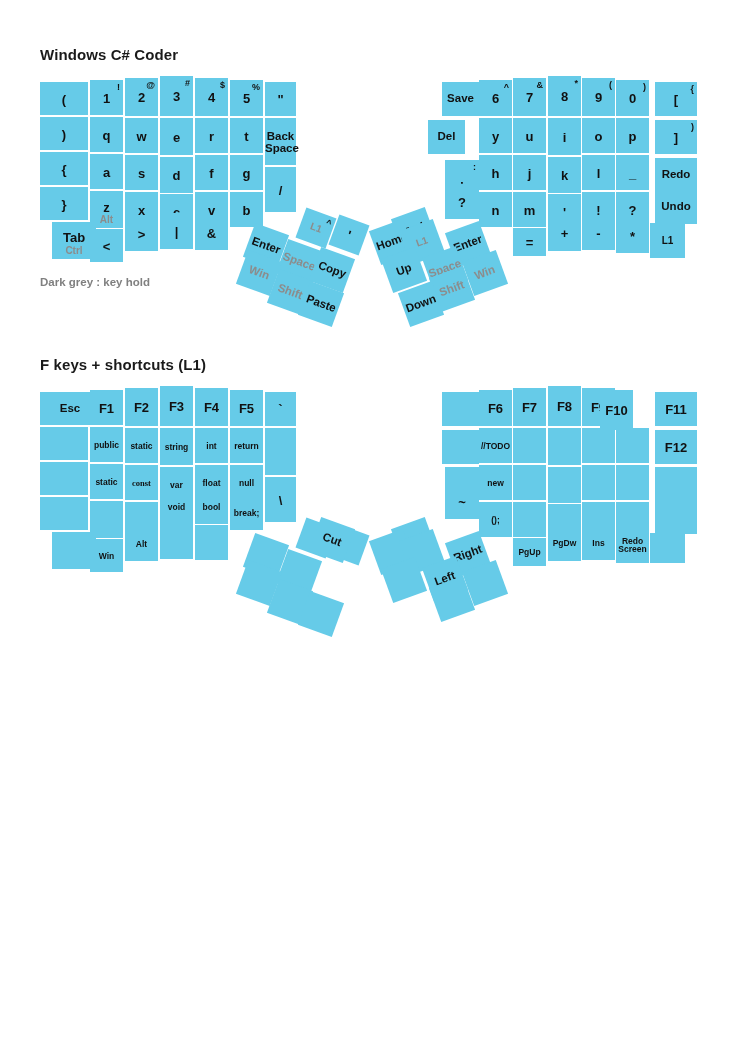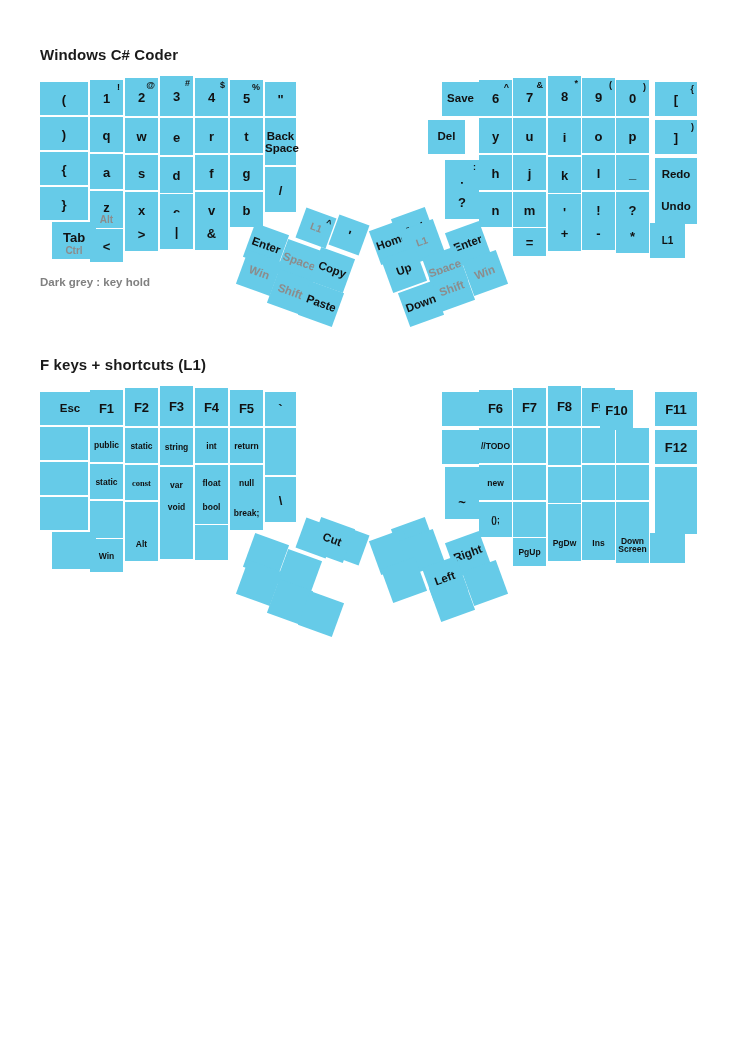--- a/index.html
+++ b/index.html
@@ -573,17 +573,17 @@
 <div class="key" style="left:513px;top:538px;width:33px;height:28px;">
     <span class="lg c xsmall">PgUp</span>
   </div>
 <div class="key" style="left:548px;top:525px;width:33px;height:36px;">
     <span class="lg c xsmall">PgDw</span>
   </div>
 <div class="key" style="left:582px;top:525px;width:33px;height:35px;">
     <span class="lg c xsmall">Ins</span>
   </div>
 <div class="key" style="left:616px;top:528px;width:33px;height:35px;">
-    <span class="lg c xsmall two">Down Screen</span>
+    <span class="lg c xsmall two">Redo Screen</span>
   </div>
 <div class="key" style="left:650px;top:533px;width:35px;height:30px;">
     <span class="lg c small"></span>
   </div>
 
 </body></html>

